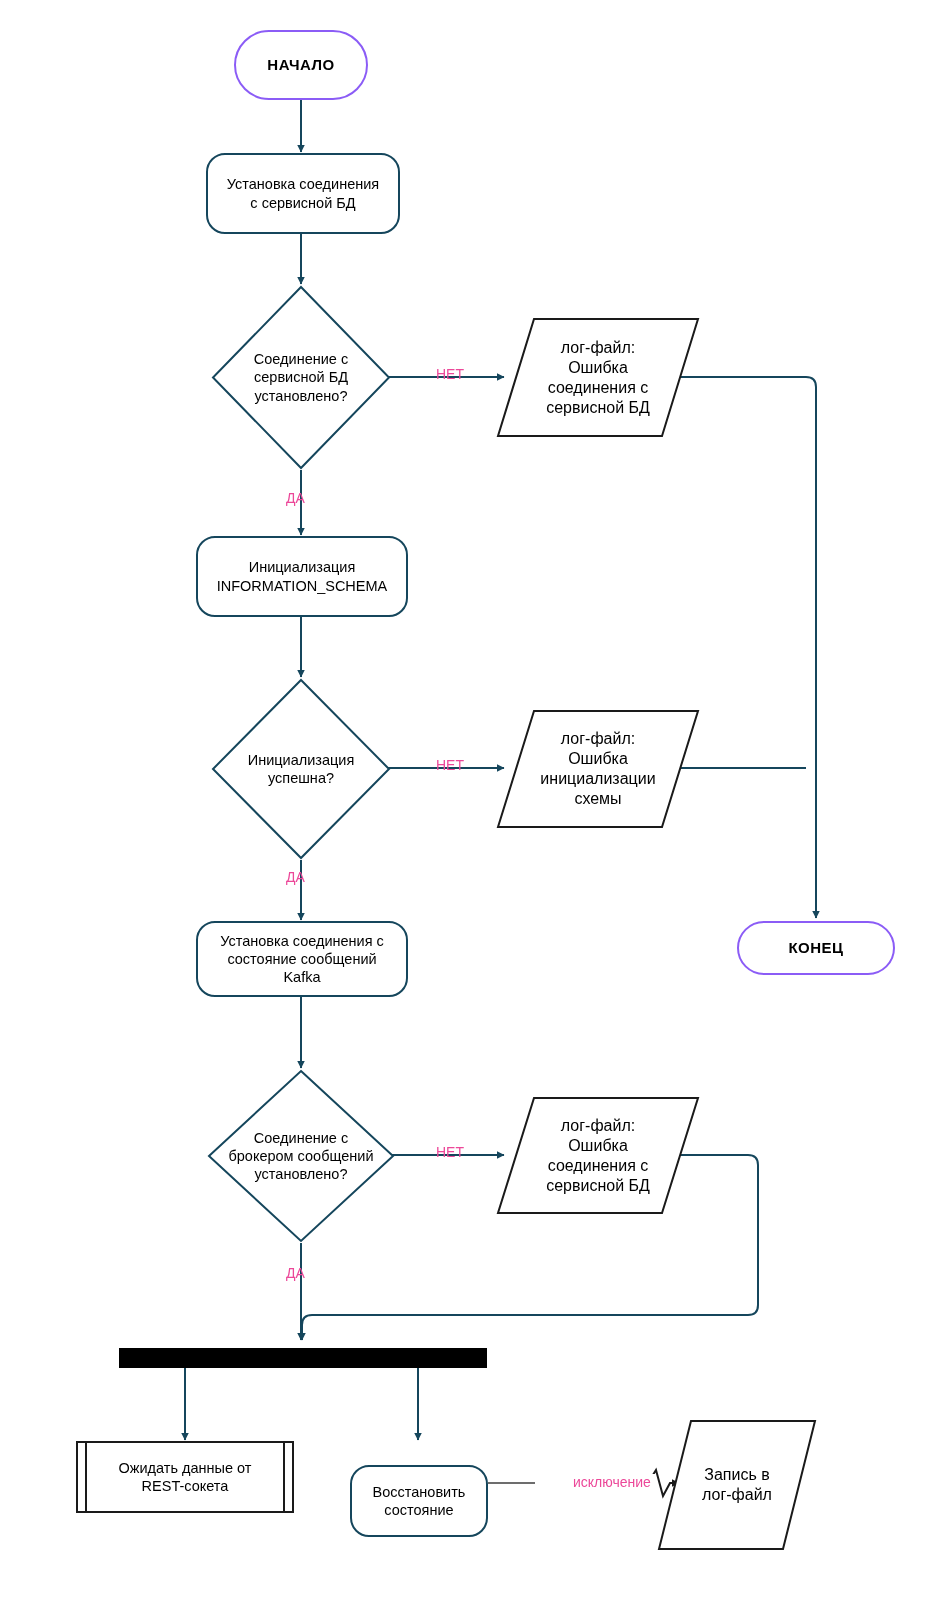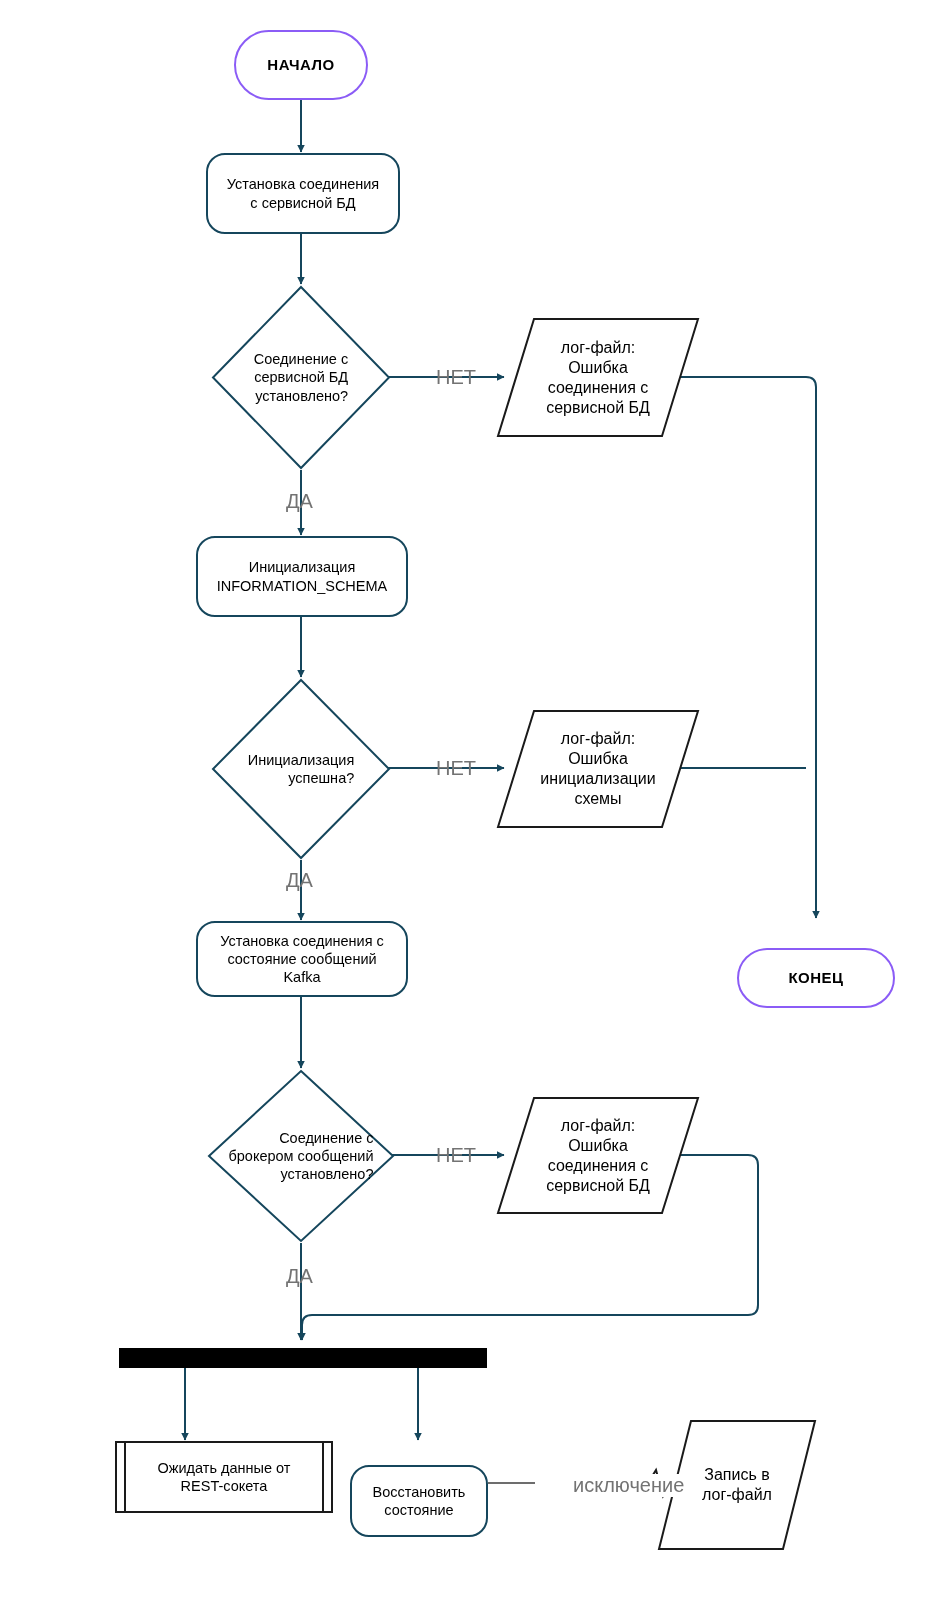--- a/index.html
+++ b/index.html
@@ -50,21 +50,20 @@
     border: 2px solid #15465c;
     background: #ffffff;
     font-size: 14.5px;
   }
   .predefined {
     border: 2px solid #1a1a1a;
     background: #ffffff;
     font-size: 14.5px;
     position: absolute;
     box-sizing: border-box;
-    margin-left: 39px;
   }
   .predefined .inner-bars {
     position: absolute;
     top: 0;
     bottom: 0;
     left: 0;
     right: 0;
   }
   .predefined .bar-l,
   .predefined .bar-r {
@@ -99,21 +98,21 @@
   }
   .diamond-label {
     position: absolute;
     left: 0;
     top: 0;
     right: 0;
     bottom: 0;
     display: flex;
     align-items: center;
     justify-content: center;
-    text-align: right;
+    text-align: center;
     font-size: 14.5px;
     white-space: pre-line;
     line-height: 1.25;
   }
   .para-wrap {
     position: absolute;
   }
   .para-wrap svg {
     position: absolute;
     left: 0;
@@ -132,22 +131,22 @@
     font-size: 16px;
     white-space: pre-line;
     line-height: 1.25;
   }
   .bar-node {
     position: absolute;
     background: #000000;
   }
   .edge-label {
     position: absolute;
-    font-size: 20px;
-    color: #737373;
+    font-size: 14px;
+    color: #ec4899;
     background: transparent;
     white-space: nowrap;
   }
 </style>
 </head>
 <body>
 
 <div id="canvas">
 
   <svg class="edges" viewBox="0 0 937 1600" xmlns="http://www.w3.org/2000/svg">
@@ -264,21 +263,21 @@
   <div class="para-wrap" style="left:496px; top:1096px; width:204px; height:119px;">
     <svg width="204" height="119" viewBox="0 0 204 119" xmlns="http://www.w3.org/2000/svg">
       <polygon points="38,2 202,2 166,117 2,117" fill="#ffffff" stroke="#1a1a1a" stroke-width="2"></polygon>
     </svg>
     <div class="para-label">лог-файл:
 Ошибка
 соединения с
 сервисной БД</div>
   </div>
 
-  <div class="node terminator" style="left:737px; top:921px; width:158px; height:60px;margin-top:27px;">
+  <div class="node terminator" style="left:737px; top:921px; width:158px; height:54px;">
     <span>КОНЕЦ</span>
   </div>
 
   <div class="bar-node" style="left:119px; top:1348px; width:368px; height:20px;"></div>
 
   <div class="predefined" style="left:76px; top:1441px; width:218px; height:72px;">
     <div class="inner-bars">
       <div class="bar-l"></div>
       <div class="bar-r"></div>
     </div>

